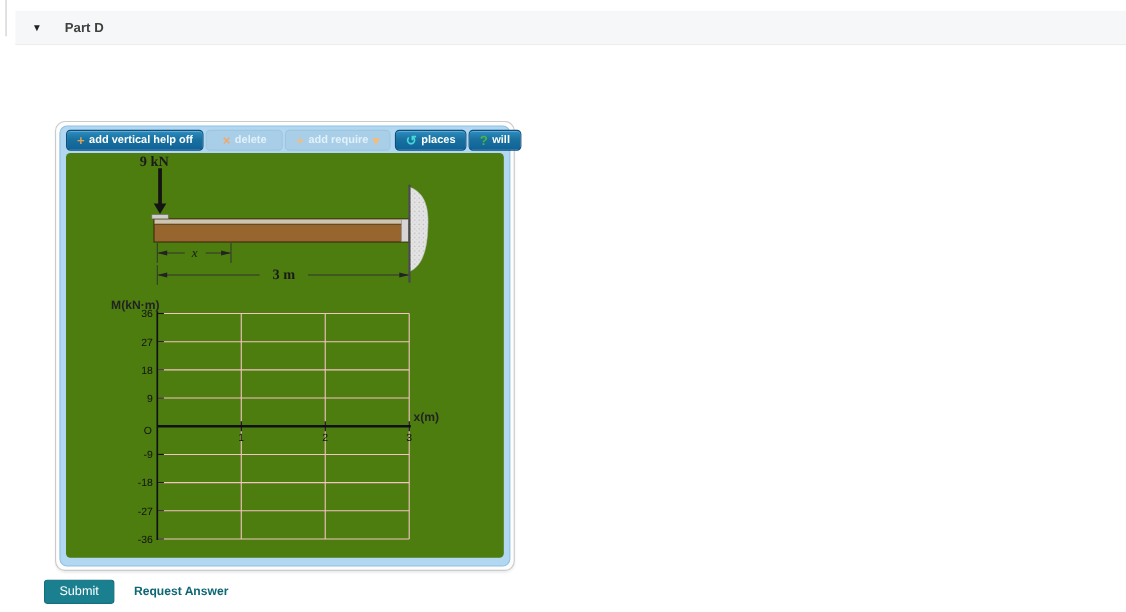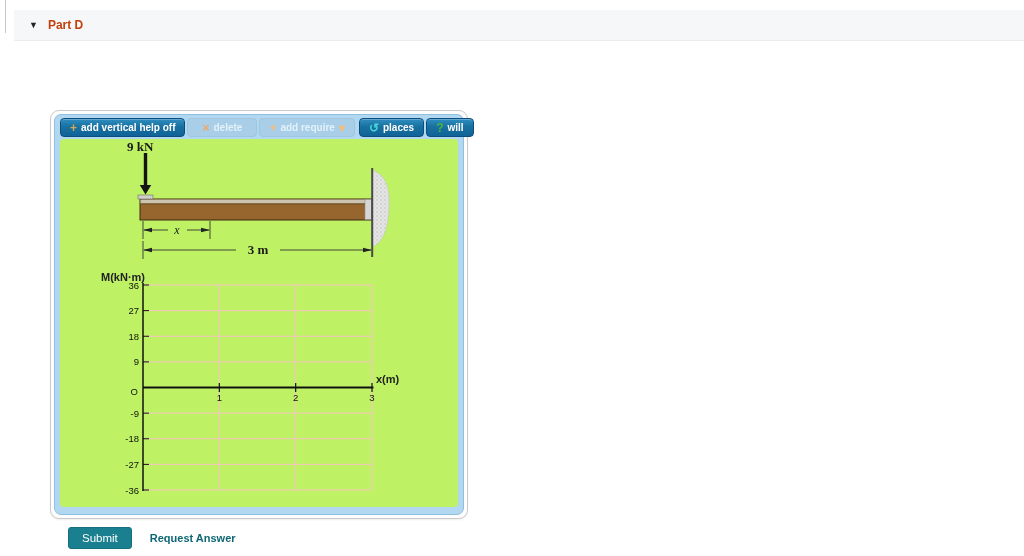--- a/index.html
+++ b/index.html
@@ -4,21 +4,21 @@
 <style>
   * { margin:0; padding:0; box-sizing:border-box; }
   body { font-family:"Liberation Sans", sans-serif; background:#fff; }
   .page { position:relative; width:1024px; height:556px; background:#fff; overflow:hidden; }
 
   .edge-line { position:absolute; left:5px; top:0; width:1px; height:33px; background:#c9c9c9; }
 
   .part-header { position:absolute; left:14px; top:10px; right:0; height:31px;
     background:#f6f7f8; border-bottom:1px solid #ededed; display:flex; align-items:center; }
   .caret-collapse { font-size:9px; color:#222; margin-left:15px; cursor:pointer; }
-  .part-title { font-size:12px; font-weight:bold; color:#c2410c; margin-left:10px; }
+  .part-title { font-size:12px; font-weight:bold; color:#404040; margin-left:21px; }
 
   .prompt { position:absolute; left:46px; top:51px; font-size:11.5px; color:#4a4a4a; }
   .note { position:absolute; left:46px; top:70px; width:975px; font-size:11.5px; line-height:15px;
     font-weight:bold; color:#2b2b2b; }
 
   
   .tool-panel { position:absolute; left:50px; top:110px; width:418px; height:409px;
     background:#fdfdfd; border:1px solid #cbcbcb; border-radius:9px; padding:3px;
     box-shadow:0 1px 2px rgba(0,0,0,0.07); }
   .tool-inner { width:100%; height:100%; background:#b1d7f1; border:1px solid #8fc0e2;
@@ -33,31 +33,31 @@
   .ic-plus-dark { color:#d9a45c; }
   .ic-plus-light { color:#f0bc80; }
   .ic-x { color:#f0a86a; }
   .ic-caret { color:#f0bc80; font-size:8px; }
   .ic-reset { color:#45d8d8; }
   .ic-help { color:#49b53c; }
   .tb-spacer { flex:1; }
   .tbtn.delete { padding:0 14px; }
   .tbtn.help-btn { margin-right:24px; }
 
-  .canvas { position:relative; width:398px; height:368px; margin:0 auto; background:#bef264; border-radius:4px; }
+  .canvas { position:relative; width:398px; height:368px; margin:0 auto; background:#4d7c0f; border-radius:4px; }
   .fig { position:absolute; left:0; top:0; }
 
   .serif-label { font-family:"Liberation Serif", serif; font-size:13px; font-weight:bold; fill:#1a1a1a; }
   .serif-italic { font-family:"Liberation Serif", serif; font-size:12px; font-style:italic; fill:#1a1a1a; }
   .dim { stroke:#333; stroke-width:0.9; }
 
   
   .actions { position:absolute; left:40px; top:527px; display:flex; align-items:center; gap:18px; }
   .submit-btn { background:#1a7f8e; border:1px solid #14707e; border-radius:3px; color:#fff;
-    font-family:"Liberation Sans",sans-serif; font-size:11.5px; padding:4px 13px; cursor:pointer;margin-left:28px; }
+    font-family:"Liberation Sans",sans-serif; font-size:11.5px; padding:4px 13px; cursor:pointer; }
   .req-link { font-size:11px; font-weight:bold; color:#0e6775; cursor:pointer; }
 </style>
 </head>
 <body>
 
 <div class="page">
 
   <div class="edge-line"></div>
 
   <div class="part-header">

